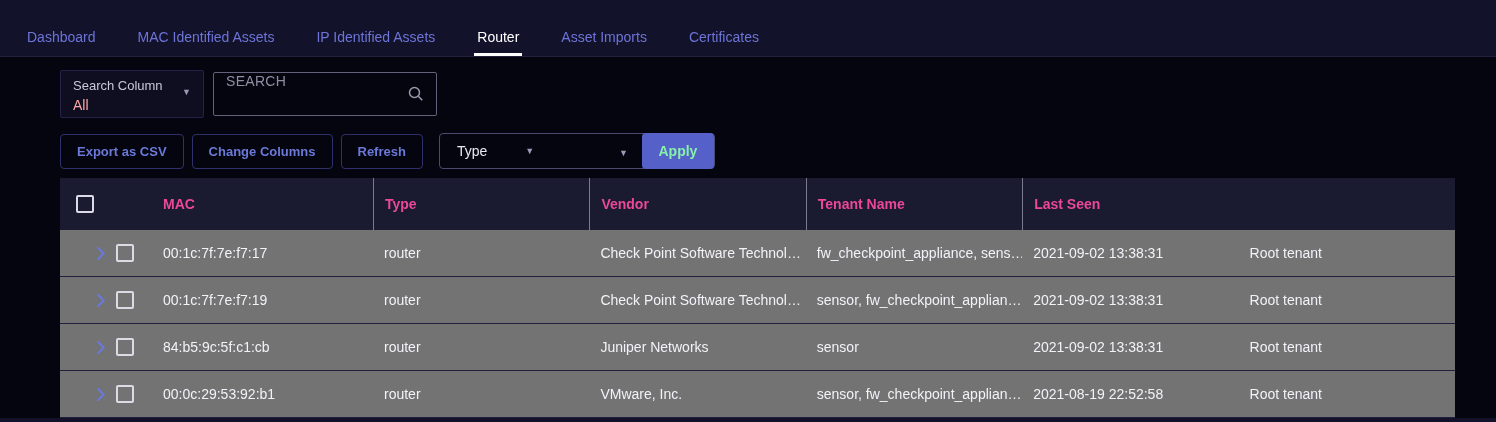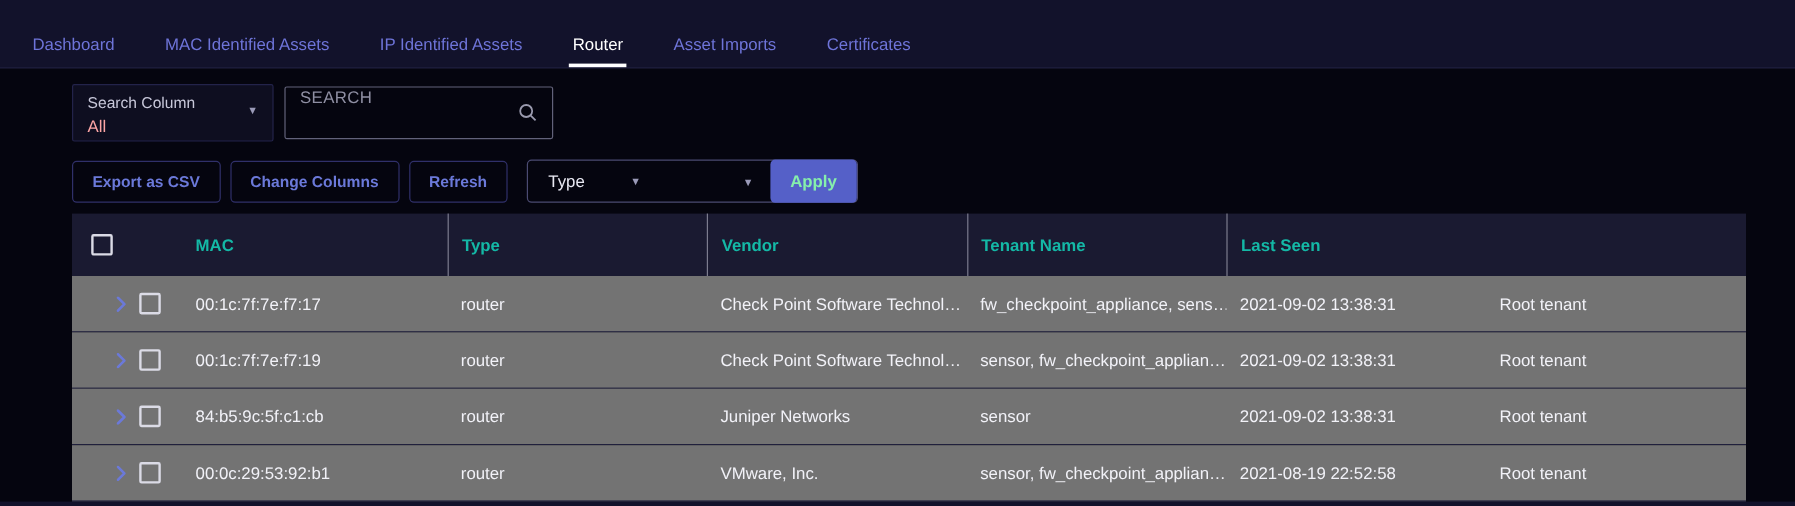--- a/index.html
+++ b/index.html
@@ -19,21 +19,21 @@
     font-size:14px; color:#6e74d8; cursor:pointer;
     padding:10px 3px 8px; border-bottom:3px solid transparent; white-space:nowrap;
   }
   .tab.active { color:#ffffff; border-bottom-color:#ffffff; }
 
   
   .content { padding-left:60px; }
 
   .search-row { margin-top:13px; display:flex; align-items:center; height:48px; }
   .col-select {
-    width:168px; height:48px; background:#0e0e20; border:1px solid #23234a;
+    width:144px; height:48px; background:#0e0e20; border:1px solid #23234a;
     border-radius:2px; position:relative; padding:7px 12px; cursor:pointer;
   }
   .col-select .lbl { font-size:13px; color:#c8c8da; }
   .col-select .val { font-size:14px; color:#fca5a5; margin-top:4px; }
   .caret { color:#9a9ab8; font-size:9px; line-height:1; }
   .col-select .caret { position:absolute; right:12px; top:17px; }
 
   .search-box {
     margin-left:9px; width:224px; height:44px; border:1px solid #62627a;
     border-radius:2px; position:relative; display:flex; align-items:flex-start;
@@ -68,21 +68,21 @@
   }
 
   
   .table { margin-top:9px; width:1395px; }
   .thead, .trow {
     display:grid; grid-template-columns:103px 210px repeat(5, 1fr);
     align-items:center;
   }
   .thead { background:#1a1a31; height:52px; }
   .hcell {
-    font-size:14px; font-weight:700; color:#14b8a6; height:100%;
+    font-size:14px; font-weight:700; color:#ec4899; height:100%;
     display:flex; align-items:center; padding-left:11px; cursor:pointer;
   }
   .hcell.sep { border-left:1px solid rgba(222,222,235,.5); }
   .hcell.first { padding-left:0; }
   .hcheck-cell { height:100%; display:flex; align-items:center; padding-left:16px; }
 
   .trow { height:47px; background:#737373; border-bottom:1px solid #20203c; }
   .cell { font-size:14px; font-weight:500; color:#f2f2f8; padding-left:11px; white-space:nowrap; overflow:hidden; }
   .cell.first { padding-left:0; }
   .cell-expand { display:flex; align-items:center; padding-left:37px; gap:10px; }

